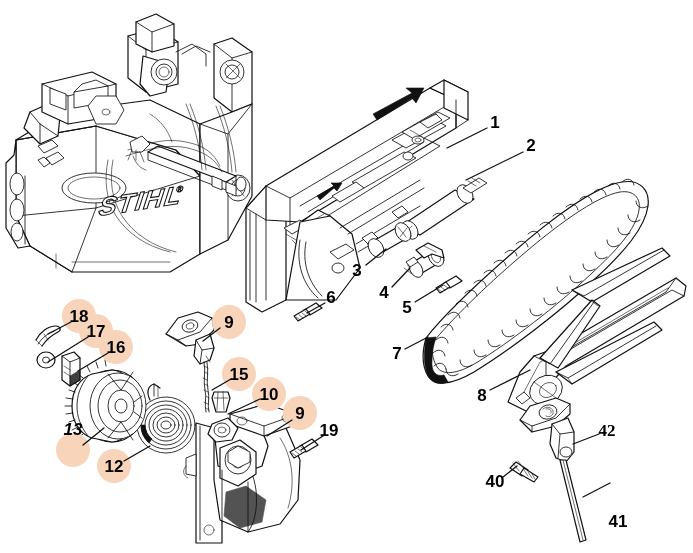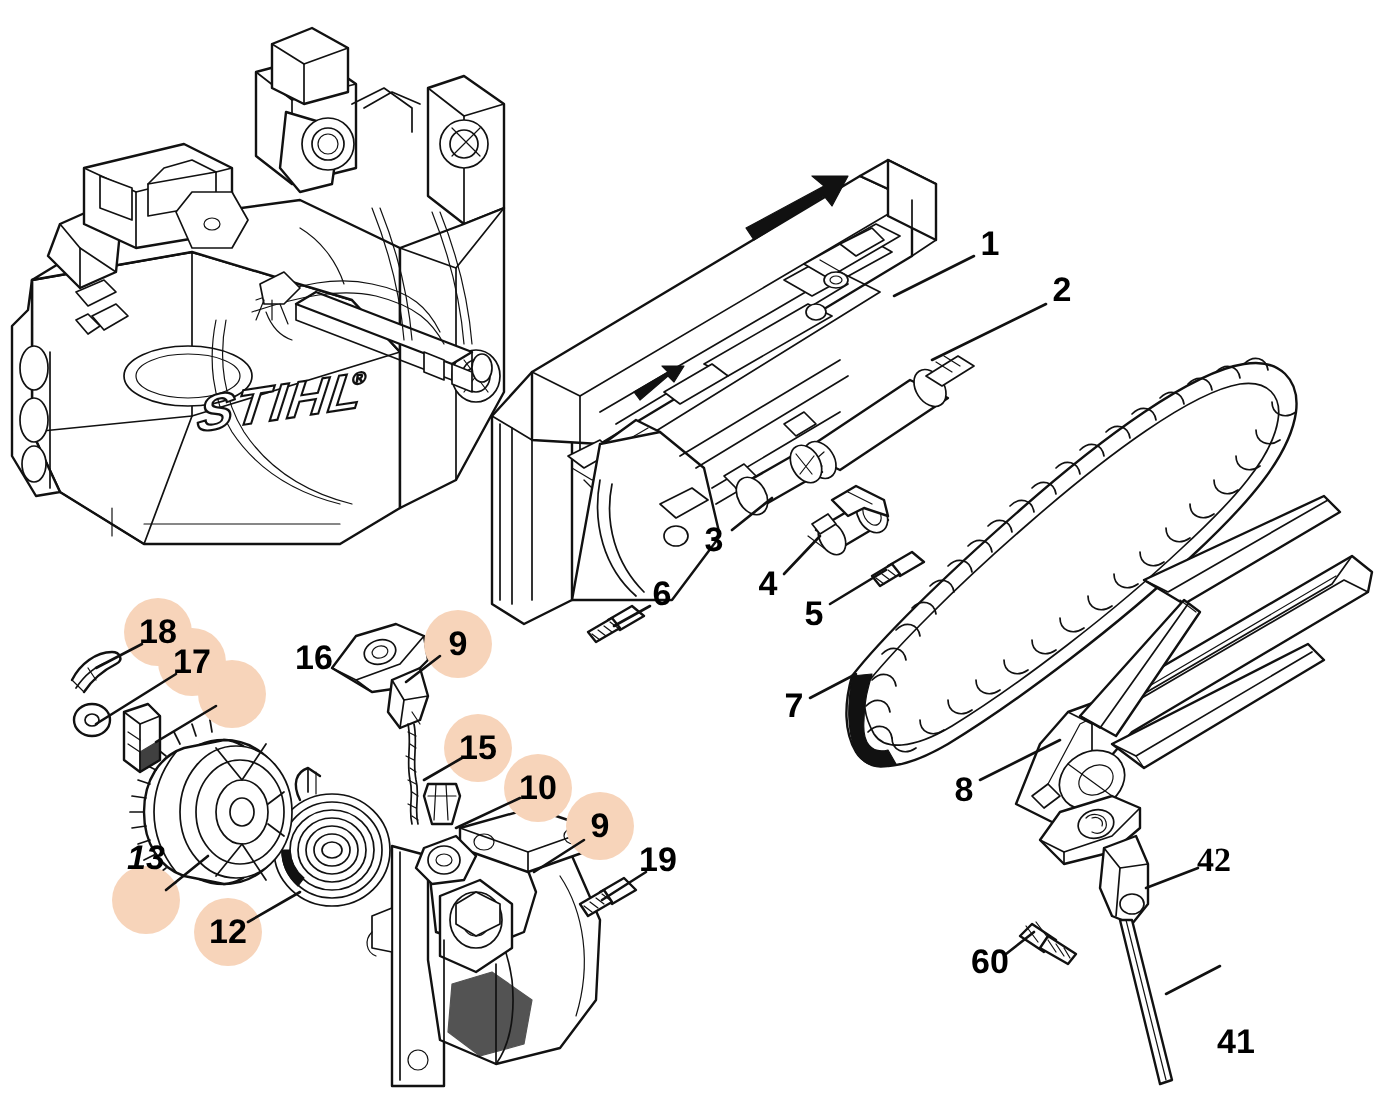--- a/index.html
+++ b/index.html
@@ -531,21 +531,21 @@
   <div class="callout" style="left:407px; top:307px;">5</div>
   <div class="callout" style="left:331px; top:297px;">6</div>
   <div class="callout" style="left:397px; top:353px;">7</div>
   <div class="callout" style="left:482px; top:395px;">8</div>
   <div class="callout" style="left:300px; top:413px;">9</div>
   <div class="callout" style="left:269px; top:394px;">10</div>
   <div class="callout" style="left:114px; top:466px;">12</div>
   <div class="callout" style="left:73px;  top:429px;font-style:italic;">13</div>
   <div class="callout" style="left:229px; top:322px;">9</div>
   <div class="callout" style="left:239px; top:374px;text-align:center;">15</div>
-  <div class="callout" style="left:116px; top:329px;margin-left:41px;">16</div>
+  <div class="callout" style="left:116px; top:347px;">16</div>
   <div class="callout" style="left:96px;  top:331px;">17</div>
   <div class="callout" style="left:79px;  top:316px;">18</div>
   <div class="callout" style="left:329px; top:430px;">19</div>
-  <div class="callout" style="left:495px; top:481px;">60</div>
+  <div class="callout" style="left:495px; top:481px;">40</div>
   <div class="callout" style="left:618px; top:478px;margin-top:43px;">41</div>
   <div class="callout" style="left:607px; top:430px;font-family:Liberation Serif, serif;">42</div>
 
 </div>
 
 </body></html>

